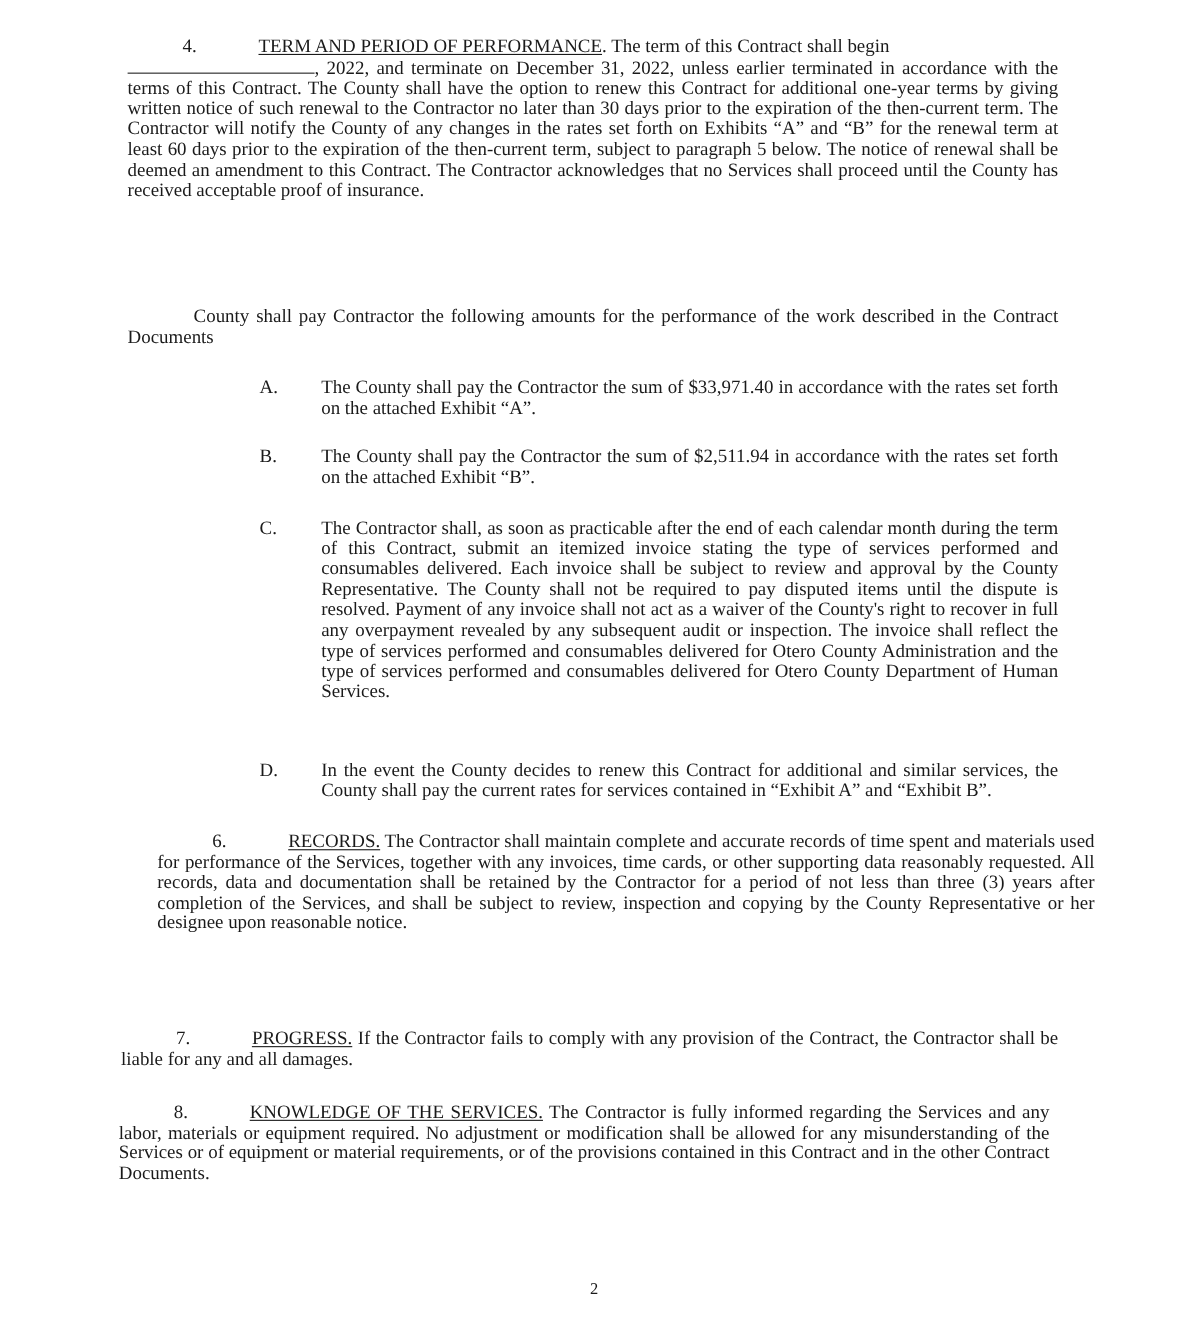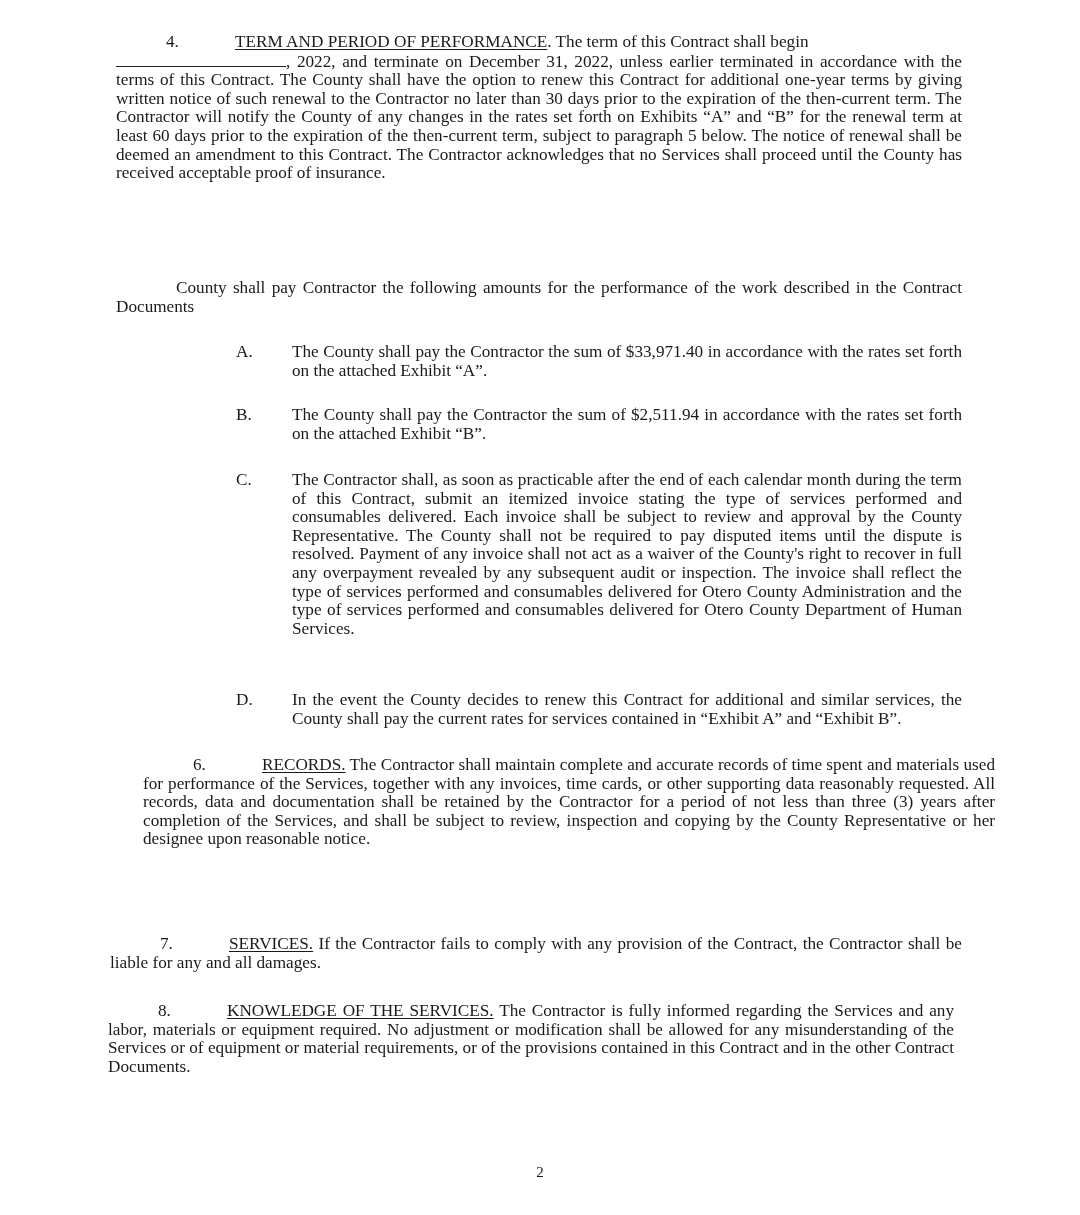--- a/index.html
+++ b/index.html
@@ -50,21 +50,21 @@
   <div class="sub" style="top:691px;">
     <span class="letter">D.</span>
     <div class="text">In the event the County decides to renew this Contract for additional and similar services, the County shall pay the current rates for services contained in “Exhibit A” and “Exhibit B”.</div>
   </div>
 
   <div class="block" style="top:756px; left:110px; width:852px;margin-left:33px;">
     <p class="p"><span class="num">6.</span><span class="u">RECORDS.</span><span>  The Contractor shall maintain complete and accurate records of time spent and materials used for performance of the Services, together with any invoices, time cards, or other supporting data reasonably requested. All records, data and documentation shall be retained by the Contractor for a period of not less than three (3) years after completion of the Services, and shall be subject to review, inspection and copying by the County Representative or her designee upon reasonable notice.</span></p>
   </div>
 
   <div class="block" style="top:935px; left:110px; width:852px;">
-    <p class="p"><span class="num">7.</span><span class="u">SERVICES.</span><span>  If the Contractor fails to comply with any provision of the Contract, the Contractor shall be liable for any and all damages.</span></p>
+    <p class="p"><span class="num">7.</span><span class="u">PROGRESS.</span><span>  If the Contractor fails to comply with any provision of the Contract, the Contractor shall be liable for any and all damages.</span></p>
   </div>
 
   <div class="block" style="top:1002px; left:108px; width:846px;">
     <p class="p"><span class="num">8.</span><span class="u">KNOWLEDGE OF THE SERVICES.</span><span> The Contractor is fully informed regarding the Services and any labor, materials or equipment required. No adjustment or modification shall be allowed for any misunderstanding of the Services or of equipment or material requirements, or of the provisions contained in this Contract and in the other Contract Documents.</span></p>
   </div>
 
   <div class="pg">2</div>
 
 </div>
 

